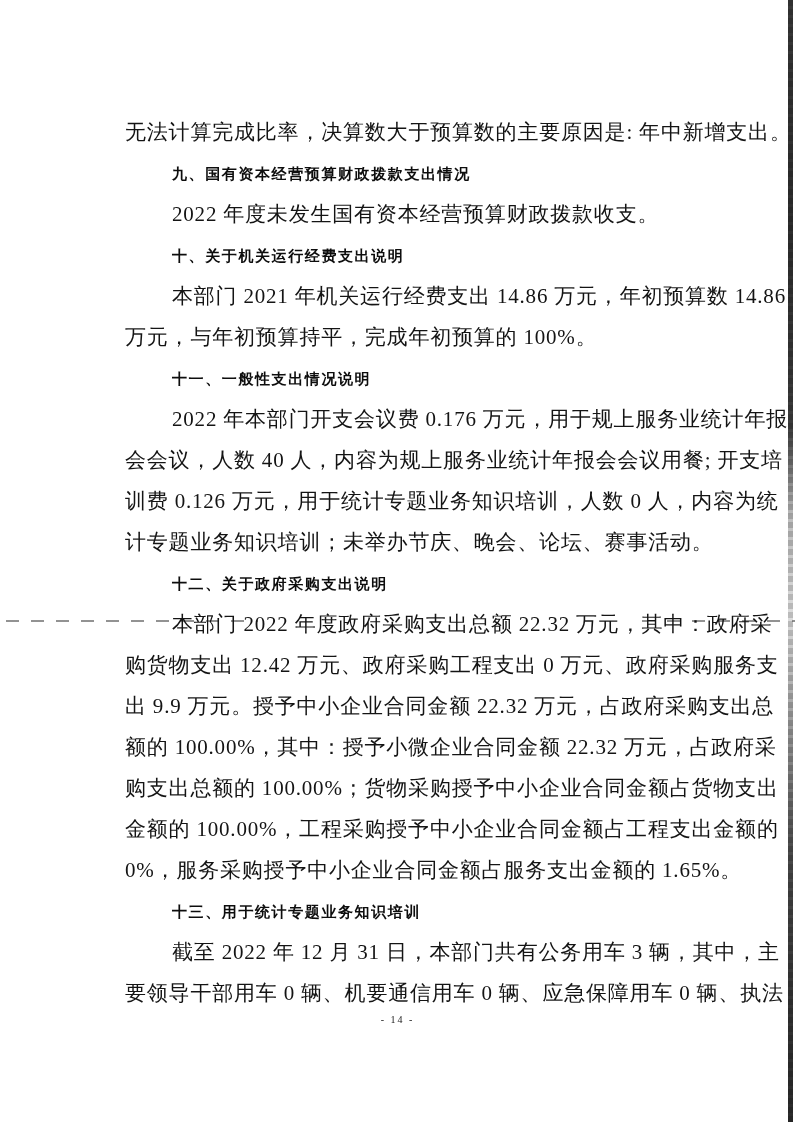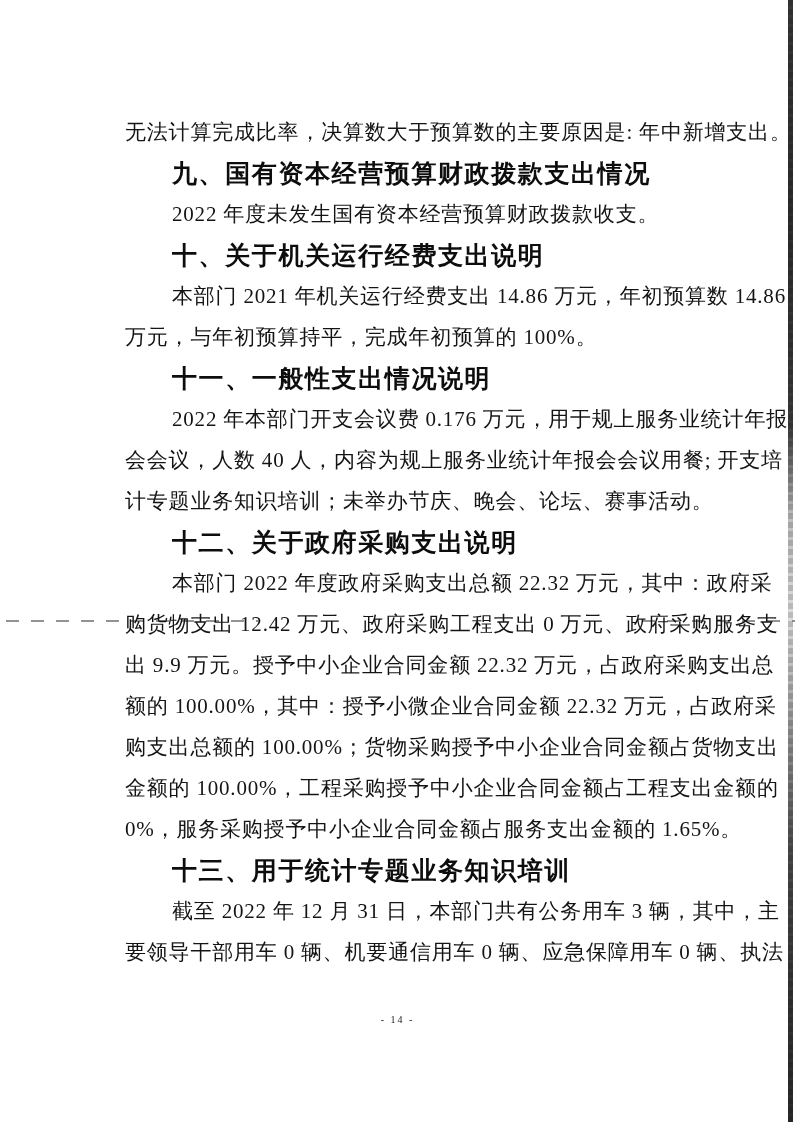--- a/index.html
+++ b/index.html
@@ -30,21 +30,21 @@
     letter-spacing: 0.8px;
     white-space: nowrap;
   }
 
   .line.indent { padding-left: 47px; }
 
   .line.heading {
     padding-left: 47px;
     font-family: "Liberation Sans", sans-serif;
     font-weight: 700;
-    font-size: 25px;
+    font-size: 15px;
     letter-spacing: 1.6px;
     color: #0d0d0d;
   }
 
   
   .fold-line {
     position: absolute;
     top: 620px;
     height: 2px;
     z-index: 1;
@@ -103,20 +103,21 @@
   <div class="text-block">
     <div class="line">无法计算完成比率，决算数大于预算数的主要原因是: 年中新增支出。</div>
     <div class="line heading">九、国有资本经营预算财政拨款支出情况</div>
     <div class="line indent">2022 年度未发生国有资本经营预算财政拨款收支。</div>
     <div class="line heading">十、关于机关运行经费支出说明</div>
     <div class="line indent">本部门 2021 年机关运行经费支出 14.86 万元，年初预算数 14.86</div>
     <div class="line">万元，与年初预算持平，完成年初预算的 100%。</div>
     <div class="line heading">十一、一般性支出情况说明</div>
     <div class="line indent">2022 年本部门开支会议费 0.176 万元，用于规上服务业统计年报</div>
     <div class="line">会会议，人数 40 人，内容为规上服务业统计年报会会议用餐; 开支培</div>
+    <div class="line">训费 0.126 万元，用于统计专题业务知识培训，人数 0 人，内容为统</div>
     <div class="line">计专题业务知识培训；未举办节庆、晚会、论坛、赛事活动。</div>
     <div class="line heading">十二、关于政府采购支出说明</div>
     <div class="line indent">本部门 2022 年度政府采购支出总额 22.32 万元，其中：政府采</div>
     <div class="line">购货物支出 12.42 万元、政府采购工程支出 0 万元、政府采购服务支</div>
     <div class="line">出 9.9 万元。授予中小企业合同金额 22.32 万元，占政府采购支出总</div>
     <div class="line">额的 100.00%，其中：授予小微企业合同金额 22.32 万元，占政府采</div>
     <div class="line">购支出总额的 100.00%；货物采购授予中小企业合同金额占货物支出</div>
     <div class="line">金额的 100.00%，工程采购授予中小企业合同金额占工程支出金额的</div>
     <div class="line">0%，服务采购授予中小企业合同金额占服务支出金额的 1.65%。</div>
     <div class="line heading">十三、用于统计专题业务知识培训</div>

